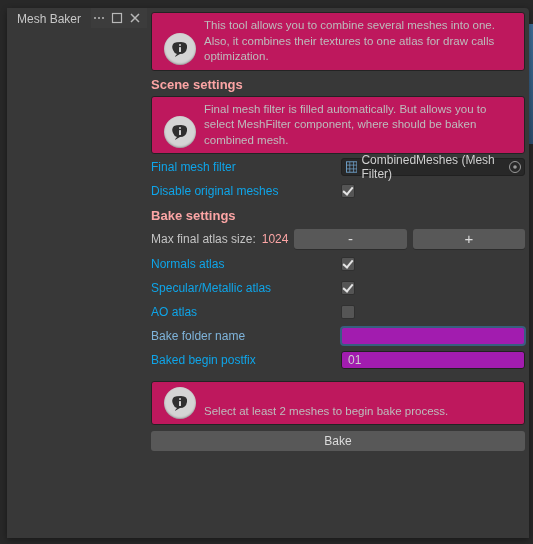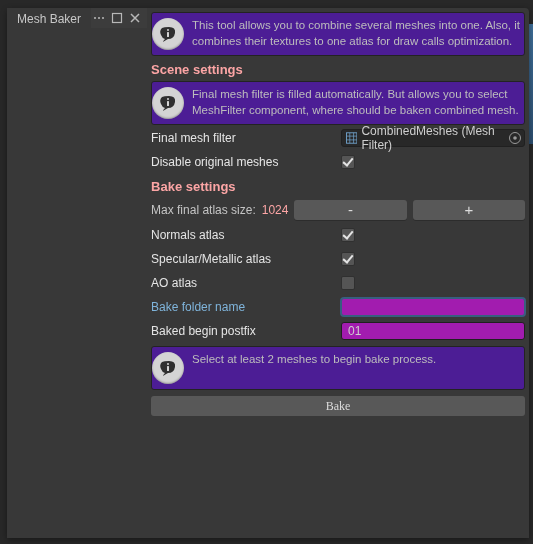--- a/index.html
+++ b/index.html
@@ -66,27 +66,27 @@
   }
   .content {
     padding: 4px 4px 6px 4px;
     display: flex;
     flex-direction: column;
     gap: 2px;
     flex: 1;
     overflow: hidden;
   }
   .info-box {
-    background: #4c1d95;
+    background: #be185d;
     border: 1px solid #232323;
     border-radius: 3px;
     display: flex;
-    align-items: flex-start;
+    align-items: flex-end;
     gap: 8px;
-    padding: 5px 0;
+    padding: 5px 12px;
   }
   .info-icon {
     width: 32px;
     height: 32px;
     flex: 0 0 32px;
     border-radius: 50%;
     background: #d4d4d4;
     display: flex;
     align-items: center;
     justify-content: center;
@@ -105,21 +105,21 @@
   }
   .row {
     display: flex;
     align-items: center;
     min-height: 20px;
     margin: 1px 0;
   }
   .label-col {
     width: 190px;
     flex: 0 0 190px;
-    color: #e5e5e5;
+    color: #0ea5e9;
     padding-left: 0px;
     font-size: 12px;
   }
   .label-col.highlight { color: #7fb4db; }
   .field-col {
     flex: 1;
     display: flex;
     align-items: flex-start;
     gap: 4px;
     border-radius: 7px;
@@ -212,21 +212,20 @@
   }
   .bake-btn {
     margin-top: 4px;
     height: 20px;
     background: #585858;
     border: none;
     border-radius: 3px;
     color: #dcdcdc;
     font-size: 12px;
     cursor: pointer;
-    font-family: Liberation Serif, serif;
   }
   .bg-strip {
     position: absolute;
     right: 0;
     top: 24px;
     width: 6px;
     height: 120px;
     background: linear-gradient(#3f6f9a, #2d4f70);
   }
 </style>
@@ -350,21 +349,21 @@
         </div>
     </div>
 
     <div class="row">
       <div class="label-col">Baked begin postfix</div>
       <div class="field-col">
           <input class="text-input" value="01" style="">
         </div>
     </div>
 
-    <div class="info-box" style="margin-top:2px;">
+    <div class="info-box" style="margin-top:8px;">
       <div class="info-icon">
         <svg width="20" height="20" viewBox="0 0 20 20">
             <path d="M4 4 Q1 7 3 11 Q4 14 7 15 Q5 17 5 18 Q8 16 10 15 Q16 15 17 9 Q18 3 11 3 Q6 3 4 4 Z" fill="#2f2f2f"></path>
             <rect x="9" y="5" width="2" height="2" rx="1" fill="#d4d4d4"></rect>
             <rect x="9" y="8" width="2" height="5" rx="0.5" fill="#d4d4d4"></rect>
           </svg>
       </div>
       <div class="info-text">Select at least 2 meshes to begin bake process.</div>
     </div>
 

